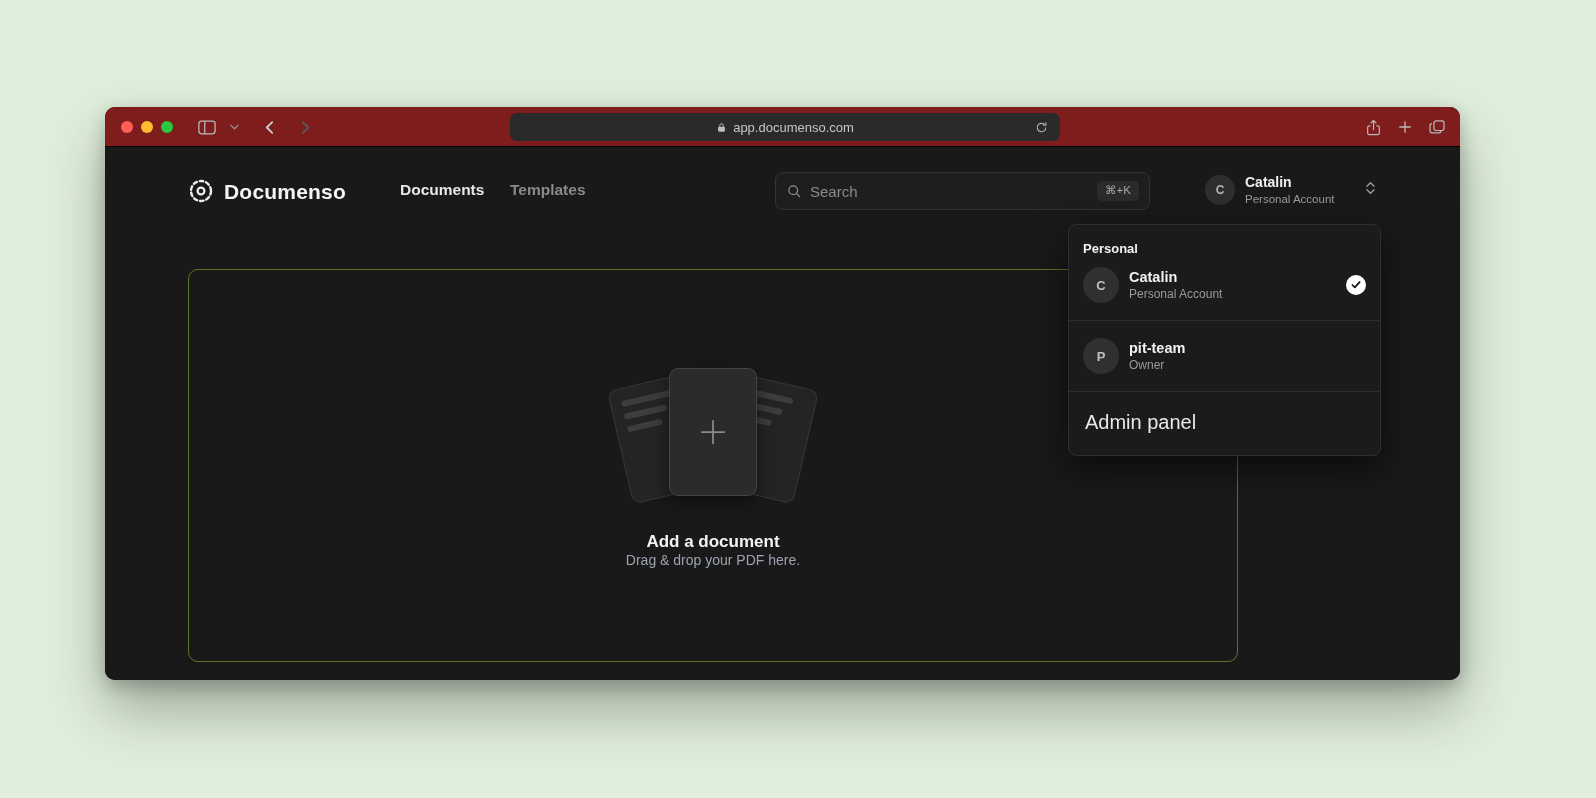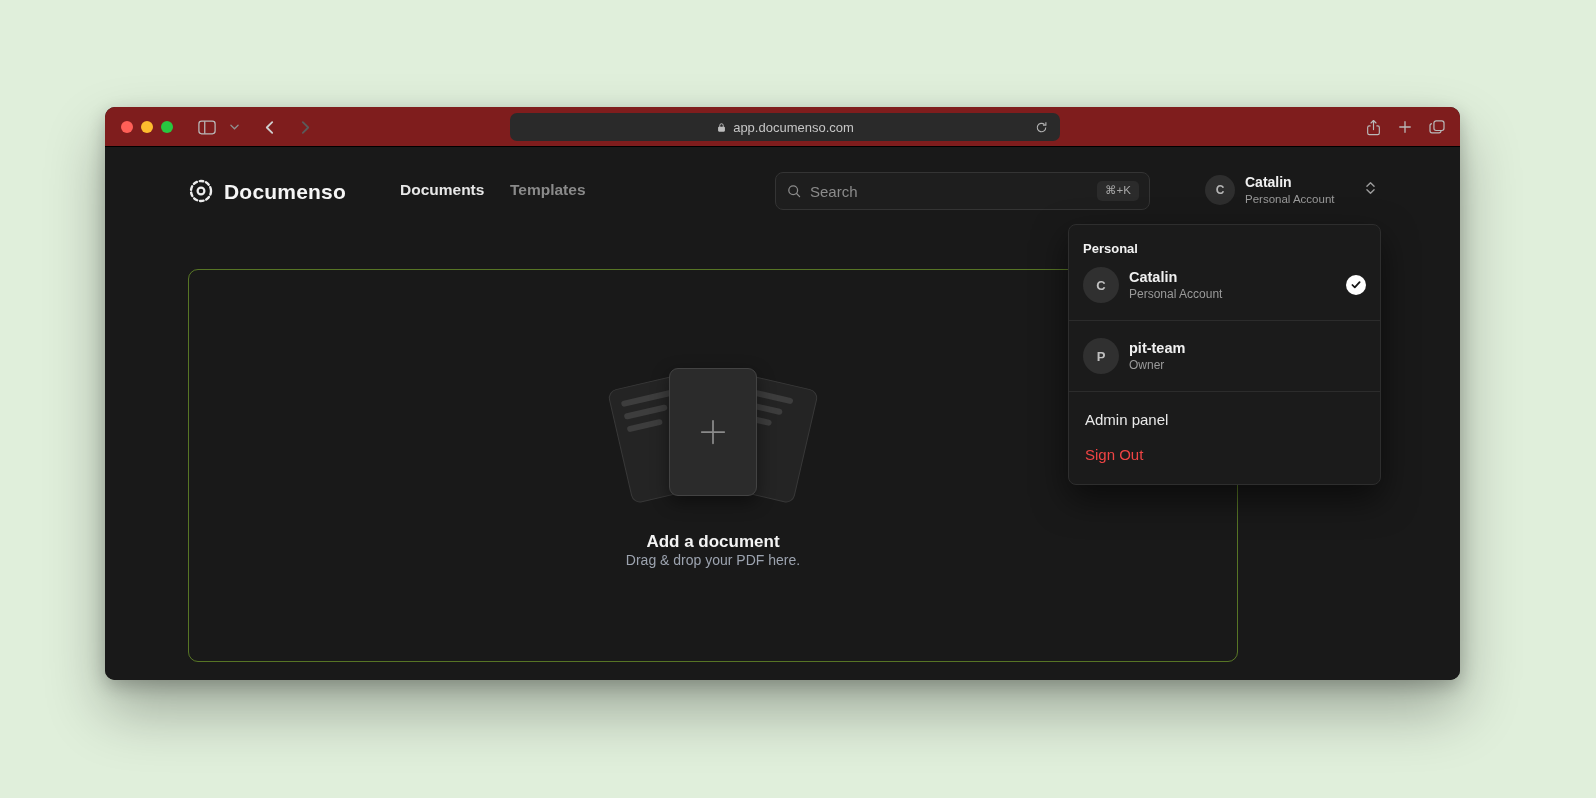--- a/index.html
+++ b/index.html
@@ -128,21 +128,21 @@
   .mi-name { font-size:14.5px; font-weight:600; color:#f0f0f0; }
   .mi-sub { font-size:12px; color:#9a9a9a; }
   .check {
     width:20px; height:20px; border-radius:50%; background:#fff;
     display:flex; align-items:center; justify-content:center; flex:0 0 auto;
   }
   .menu-divider { height:1px; background:#2c2c2c; margin:2px 0; }
   .teams-header { display:flex; align-items:center; justify-content:space-between; padding-right:8px; }
   .teams-actions { display:flex; align-items:center; gap:14px; }
   .teams-actions button { background:none; border:none; color:#b9b9b9; cursor:pointer; display:flex; align-items:center; padding:0; }
-  .menu-item.link { font-size:15px; color:#e8e8e8; padding:9px 10px; }
+  .menu-item.link { font-size:20px; color:#e8e8e8; padding:9px 10px; }
   .menu-item.link.danger { color:#ef4444; }
 </style>
 </head>
 <body>
 
 <div class="desktop">
   <div class="window">
 
     <div class="toolbar">
       <div class="traffic">
@@ -294,19 +294,18 @@
               <span class="mi-name">pit-team</span>
               <span class="mi-sub">Owner</span>
             </span>
           </div>
         </div>
 
         <div class="menu-divider"></div>
 
         <div class="menu-section">
           <div class="menu-item link">Admin panel</div>
-          <div class="menu-item link danger">Sign Out</div>
         </div>
       </div>
 
     </div>
   </div>
 </div>
 
 </body></html>

